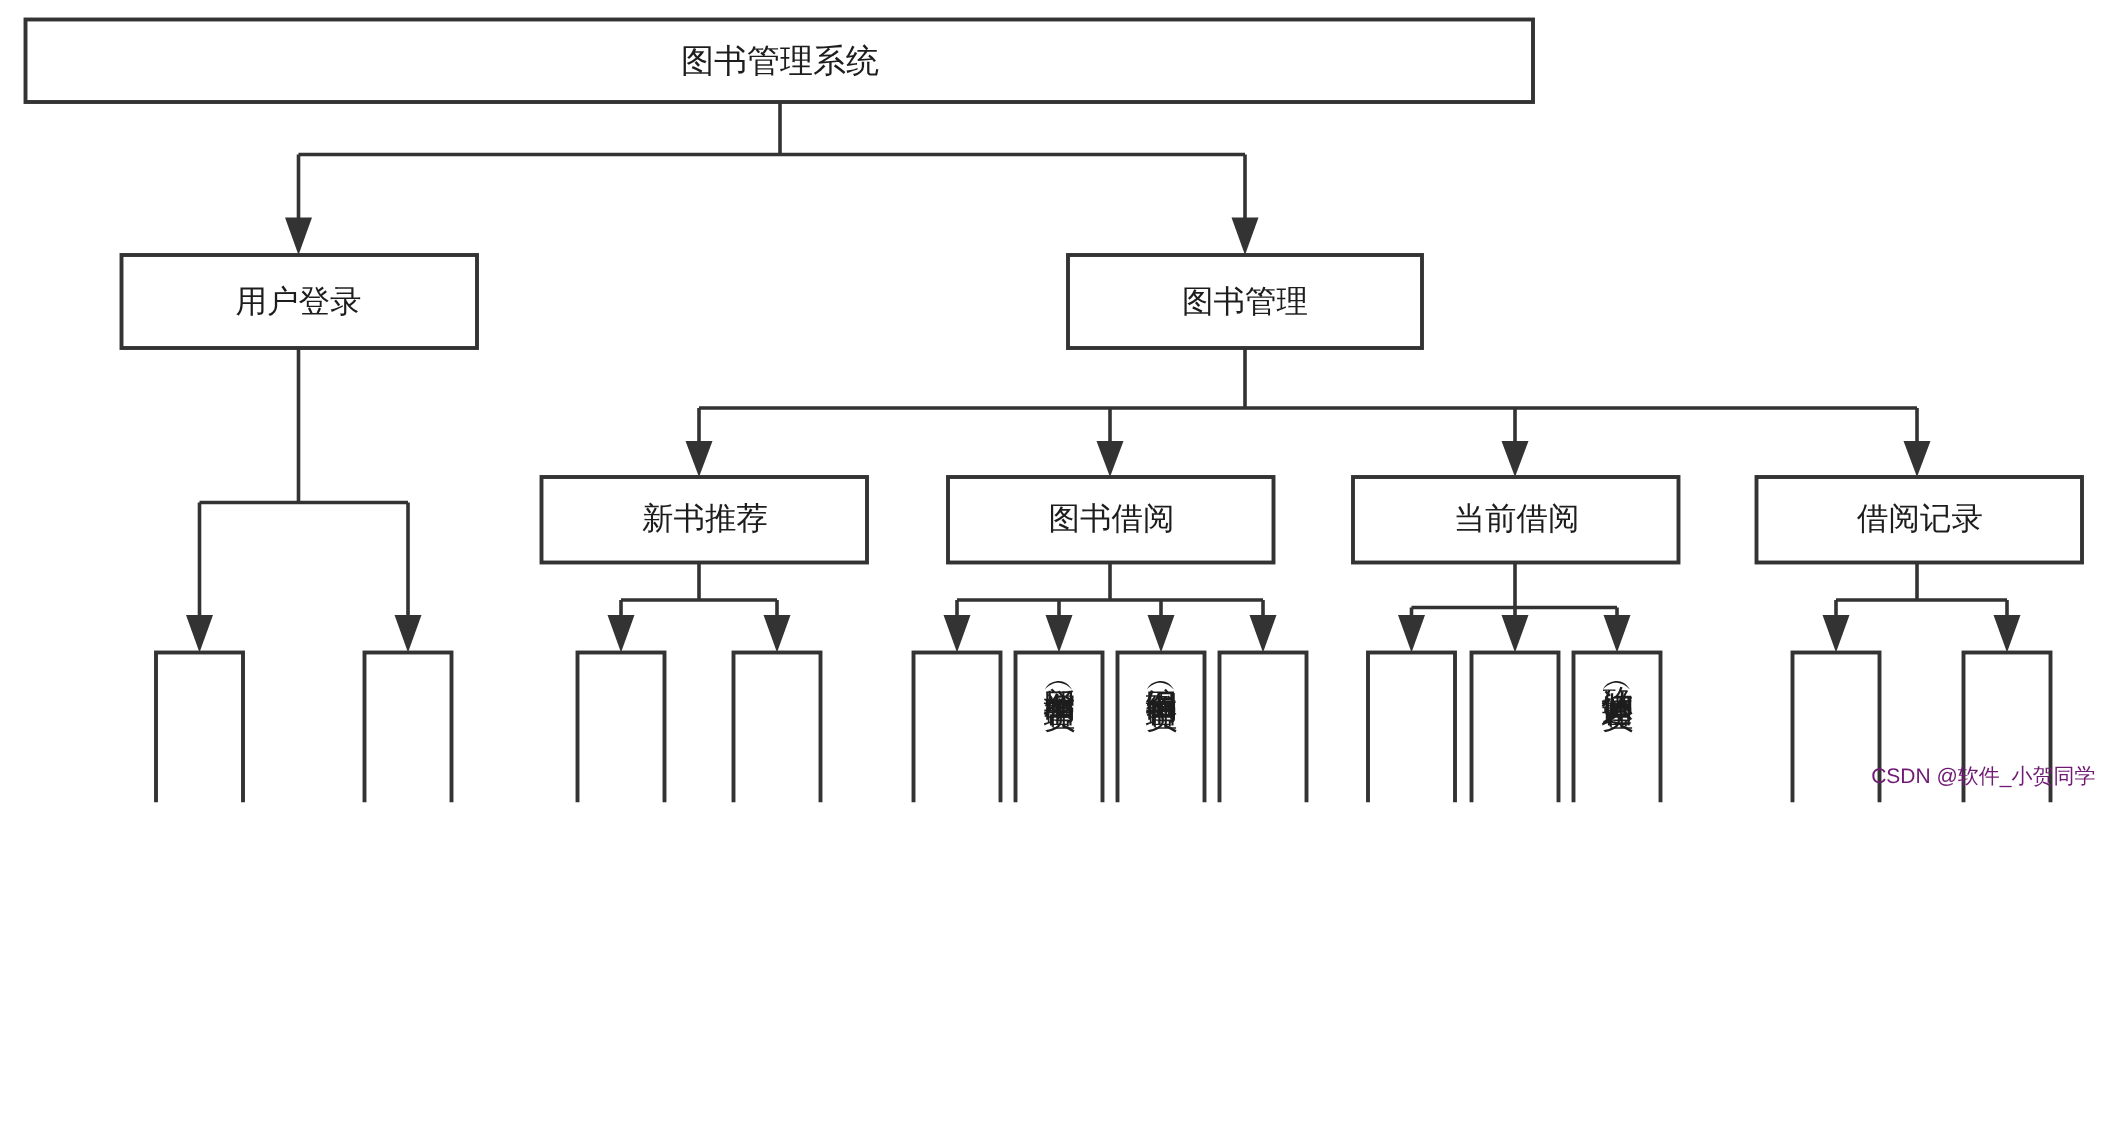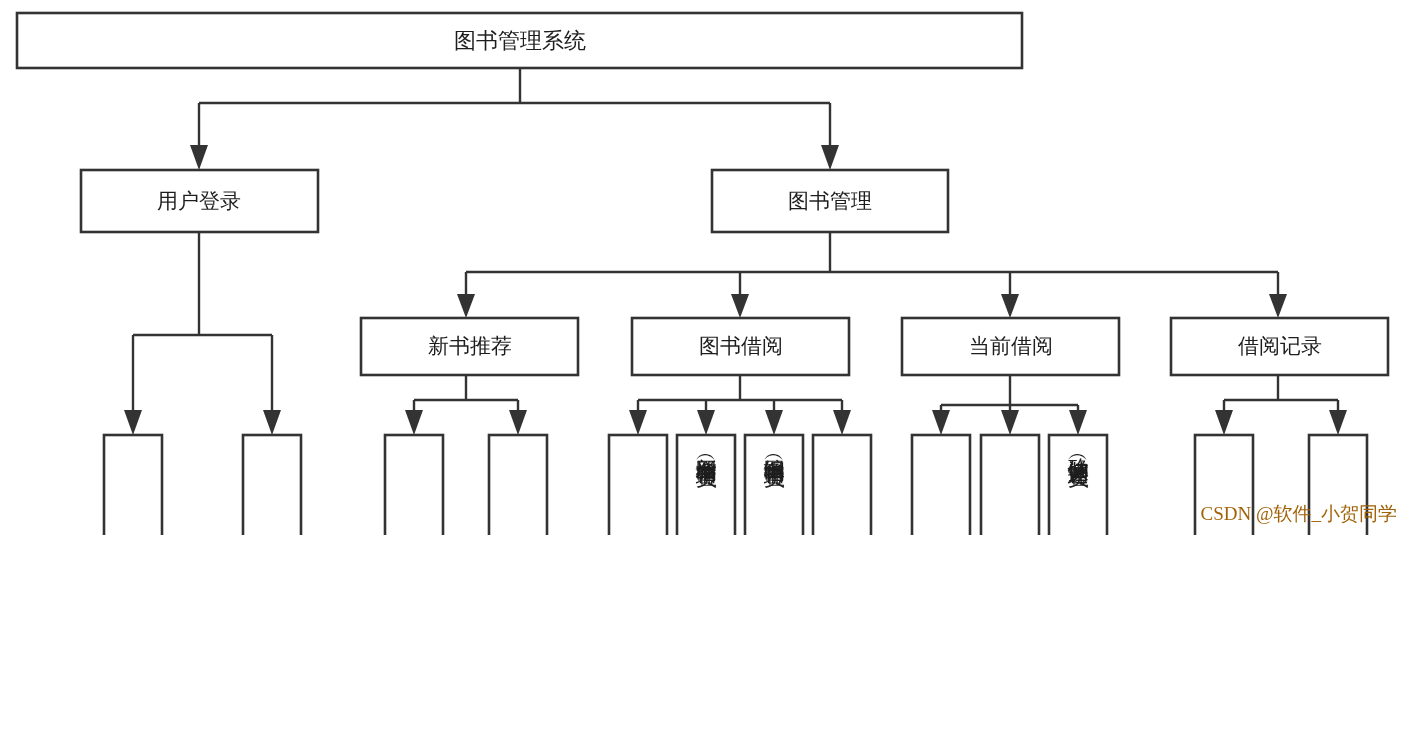--- a/index.html
+++ b/index.html
@@ -70,23 +70,23 @@
     font-size: 21px;
     color: #1d1d1d;
     line-height: 1.08;
     letter-spacing: 1.5px;
     white-space: nowrap;
   }
   .watermark {
     position: absolute;
     right: 8px;
     bottom: 8px;
-    font-family: Liberation Serif, serif;
-    font-size: 19px;
-    color: #a16207;
+    font-family: Liberation Sans, sans-serif;
+    font-size: 14px;
+    color: #701a75;
     white-space: nowrap;
     user-select: none;
   }
 </style>
 </head>
 <body>
 
 <div id="diagram-root">
 
   <svg id="flow-svg" viewBox="0 0 1405 747">

